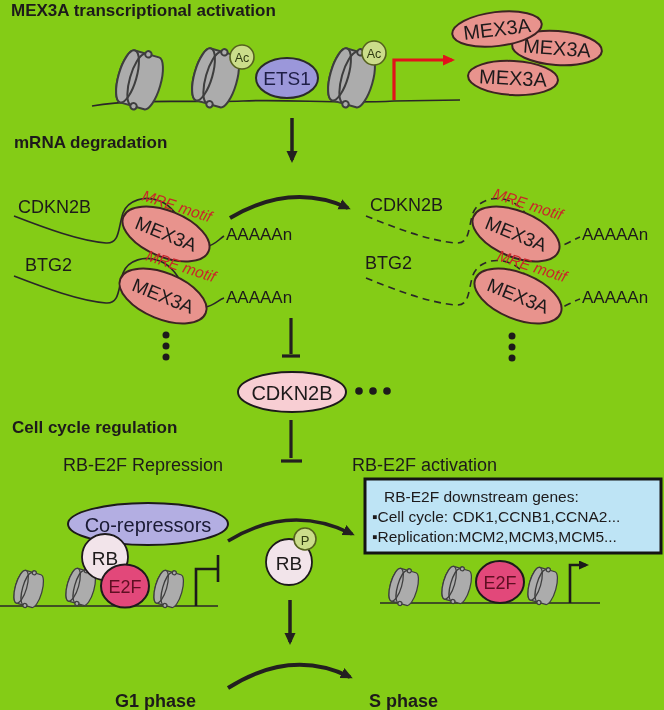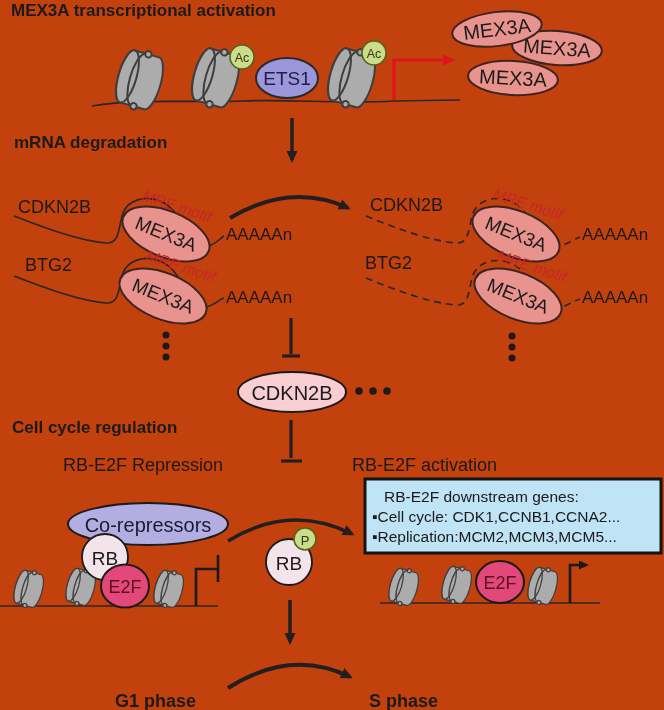--- a/index.html
+++ b/index.html
@@ -1,16 +1,16 @@
 <!DOCTYPE html>
 <html style="--mex3a_fill: #E8938D; --mex3a_stroke: #3d2323; --ets1_fill: #9B97DA; --ets1_text: #1e1e46; --ac_fill: #CBDD8A; --ac_stroke: #55611f; --ac_text: #2f3b10; --cdkn2b_fill: #F8CED3; --corep_fill: #B3AEE2; --corep_text: #1a1a34; --rb_fill: #F2E4EA; --e2f_fill: #E2487A; --e2f_text: #5e0f22; --box_fill: #BEE4F5; --nuc_fill: #ACACAC; --nuc_stroke: #3e3e3e; --red_arrow: #E2131B; --red_text: #C9252B; --arrow: #231F20;"><head>
 <meta charset="utf-8">
 <style>
   html,body{margin:0;padding:0;background:#ffffff;}
-  #canvas{position:relative;width:664px;height:710px;background:#c2410c;overflow:hidden;
+  #canvas{position:relative;width:664px;height:710px;background:#84cc16;overflow:hidden;
           font-family:"Liberation Sans",sans-serif;}
   svg{position:absolute;left:0;top:0;}
   text{font-family:"Liberation Sans",sans-serif;fill:#1d1a1b;}
   .h-bold{font-size:17px;font-weight:bold;}
   .gene{font-size:18px;}
   .polya{font-size:17px;}
   .sub{font-size:18px;}
   .phase{font-size:18px;font-weight:bold;}
   .mre{font-size:15.5px;font-style:italic;fill:var(--red_text);}
   .mexlab{font-size:19px;}

